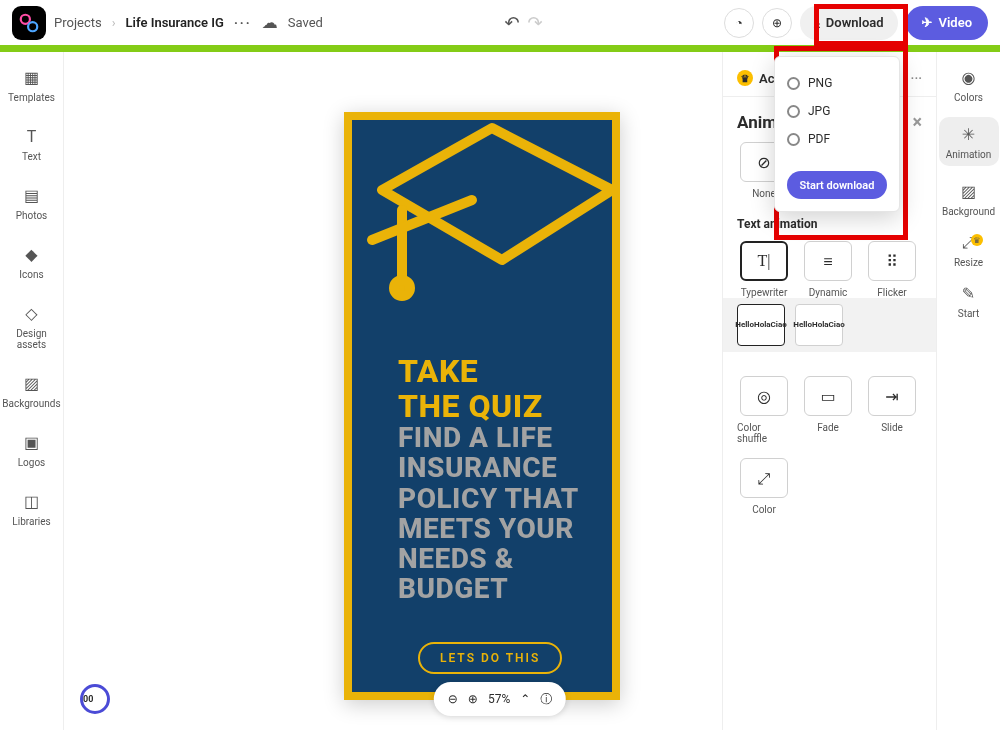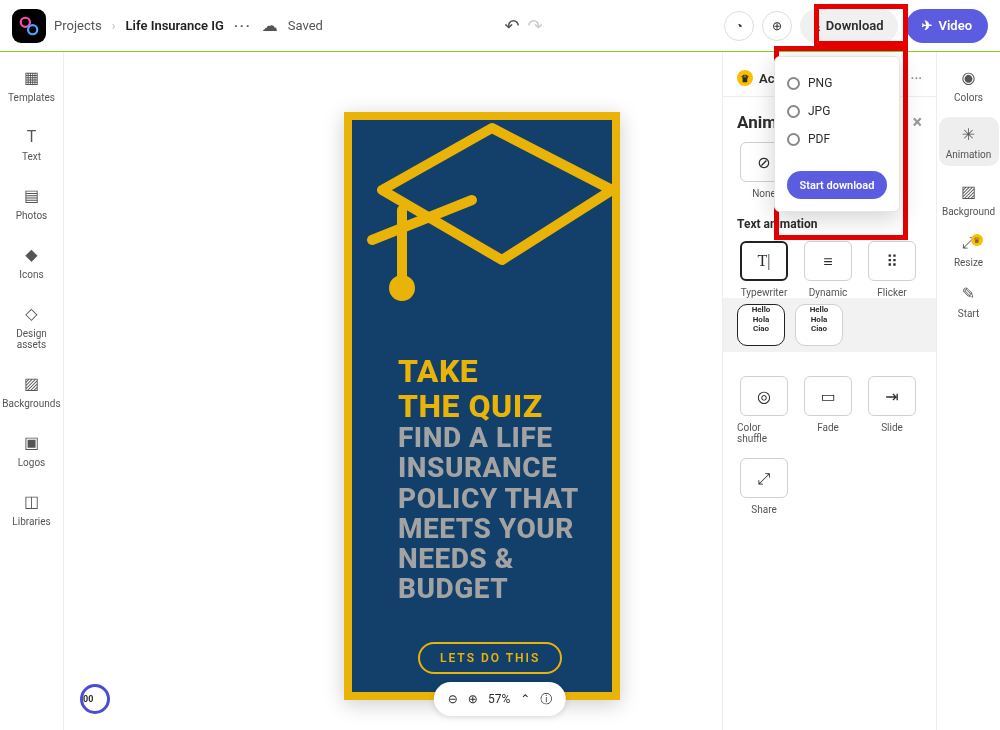--- a/index.html
+++ b/index.html
@@ -1,17 +1,17 @@
 <!DOCTYPE html>
 <html><head>
 <meta charset="utf-8">
 <style>
 *{box-sizing:border-box;margin:0;padding:0;font-family:-apple-system,BlinkMacSystemFont,"Segoe UI",Roboto,sans-serif}
 body{width:1000px;height:730px;background:#fff;overflow:hidden;position:relative;font-size:12px;color:#2c2c2c}
-.topbar{height:52px;display:flex;align-items:center;padding:0 12px;gap:8px;border-bottom:1px solid #84cc16}
+.topbar{height:52px;display:flex;align-items:center;padding:0 12px;gap:8px;border-bottom:7px solid #84cc16}
 .logo{width:34px;height:34px;border-radius:9px;background:#000;display:flex;align-items:center;justify-content:center}
 .breadcrumb{display:flex;align-items:center;gap:10px;font-size:13px;color:#555}
 .breadcrumb .chev{color:#bbb}
 .more-dots{font-weight:bold;letter-spacing:2px}
 .cloud{color:#555;font-size:16px}
 .topbar .spacer{flex:1}
 .iconbtn{width:30px;height:30px;border-radius:50%;border:1px solid #ddd;display:flex;align-items:center;justify-content:center;background:#fff;cursor:pointer}
 .dlbtn{height:34px;padding:0 14px;border-radius:17px;background:#f0f0f0;display:flex;align-items:center;gap:6px;font-size:13px;font-weight:600;cursor:pointer}
 .sharebtn{height:34px;padding:0 16px;border-radius:17px;background:#5c5ce0;color:#fff;display:flex;align-items:center;gap:6px;font-size:13px;font-weight:600;cursor:pointer}
 .highlight-box{position:absolute;border:5px solid #e60000;pointer-events:none}
@@ -26,21 +26,21 @@
 .panel-tab .crown{width:16px;height:16px;border-radius:50%;background:#fcbf00;display:flex;align-items:center;justify-content:center;font-size:10px}
 .panel-head{display:flex;justify-content:space-between;align-items:center;padding:14px 14px 10px;font-size:17px;font-weight:700}
 .panel .close{color:#999;cursor:pointer;font-size:18px}
 .opt-row{display:flex;gap:10px;padding:0 14px}
 .opt-card{width:54px;display:flex;flex-direction:column;align-items:center;gap:6px}
 .opt-box{width:48px;height:40px;border:1px solid #d0d0d0;border-radius:6px;display:flex;align-items:center;justify-content:center;background:#fff;cursor:pointer;font-size:16px}
 .opt-box.sel{border:2px solid #222}
 .opt-label{font-size:10px;color:#555}
 .sec-title{padding:18px 14px 10px;font-size:12px;font-weight:700}
 .hello-row{display:flex;gap:10px;padding:6px 14px;background:#f2f2f2}
-.hello-box{width:48px;height:42px;border:1px solid #222;border-radius:10px;background:#fff;display:flex;flex-direction:column;align-items:center;font-size:8px;font-weight:700;line-height:1.2}
+.hello-box{width:48px;height:42px;border:1px solid #222;border-radius:4px;background:#fff;display:flex;flex-direction:row;align-items:center;justify-content:center;font-size:8px;font-weight:700;line-height:1.2}
 .hello-box.light{border:1px solid #d0d0d0}
 .zoombar{position:absolute;bottom:14px;left:50%;transform:translateX(-50%);height:34px;border-radius:17px;box-shadow:0 1px 6px rgba(0,0,0,.15);background:#fff;display:flex;align-items:center;gap:10px;padding:0 14px;font-size:12px}
 .timer{position:absolute;left:16px;bottom:16px;width:30px;height:30px;border:3px solid #4b4bd6;border-radius:50%;display:flex;align-items:center;justify-content:flex-start;font-size:9px;font-weight:700}
 .artboard{position:absolute;left:280px;top:60px;width:276px;height:588px;background:#12406a;border:8px solid #eab308;box-shadow:0 4px 20px rgba(0,0,0,.2);overflow:hidden}
 .cap{position:absolute;top:-10px;left:10px;width:260px;height:200px}
 .artboard .txt{position:absolute;left:46px;top:234px;font-family:Impact,'Arial Black',sans-serif;font-weight:800;line-height:1.08;letter-spacing:.5px}
 .yellow{color:#eab308;font-size:32px}
 .white{color:#a3a3a3;font-size:28px}
 .cta{position:absolute;left:66px;bottom:18px;border:2px solid #eab308;color:#eab308;border-radius:18px;padding:7px 20px;font-size:12px;font-weight:600;letter-spacing:2px}
 .dl-popup{position:absolute;right:100px;top:56px;width:126px;background:#fff;border:1px solid #e5e5e5;border-radius:6px;box-shadow:0 6px 24px rgba(0,0,0,.18);padding:12px 12px;z-index:50}
@@ -222,21 +222,21 @@
           <div class="opt-label">Fade</div>
         </div>
       <div class="opt-card">
           <div class="opt-box">⇥</div>
           <div class="opt-label">Slide</div>
         </div>
     </div>
     <div class="opt-row" style="margin-top:14px">
       <div class="opt-card">
           <div class="opt-box">⤢</div>
-          <div class="opt-label">Share</div>
+          <div class="opt-label">Color</div>
         </div>
     </div>
   </div>
 
   <div class="zoombar">
     <span>⊖</span>
     <span>⊕</span>
     <span>57%</span>
     <span>⌃</span>
     <span>ⓘ</span>

